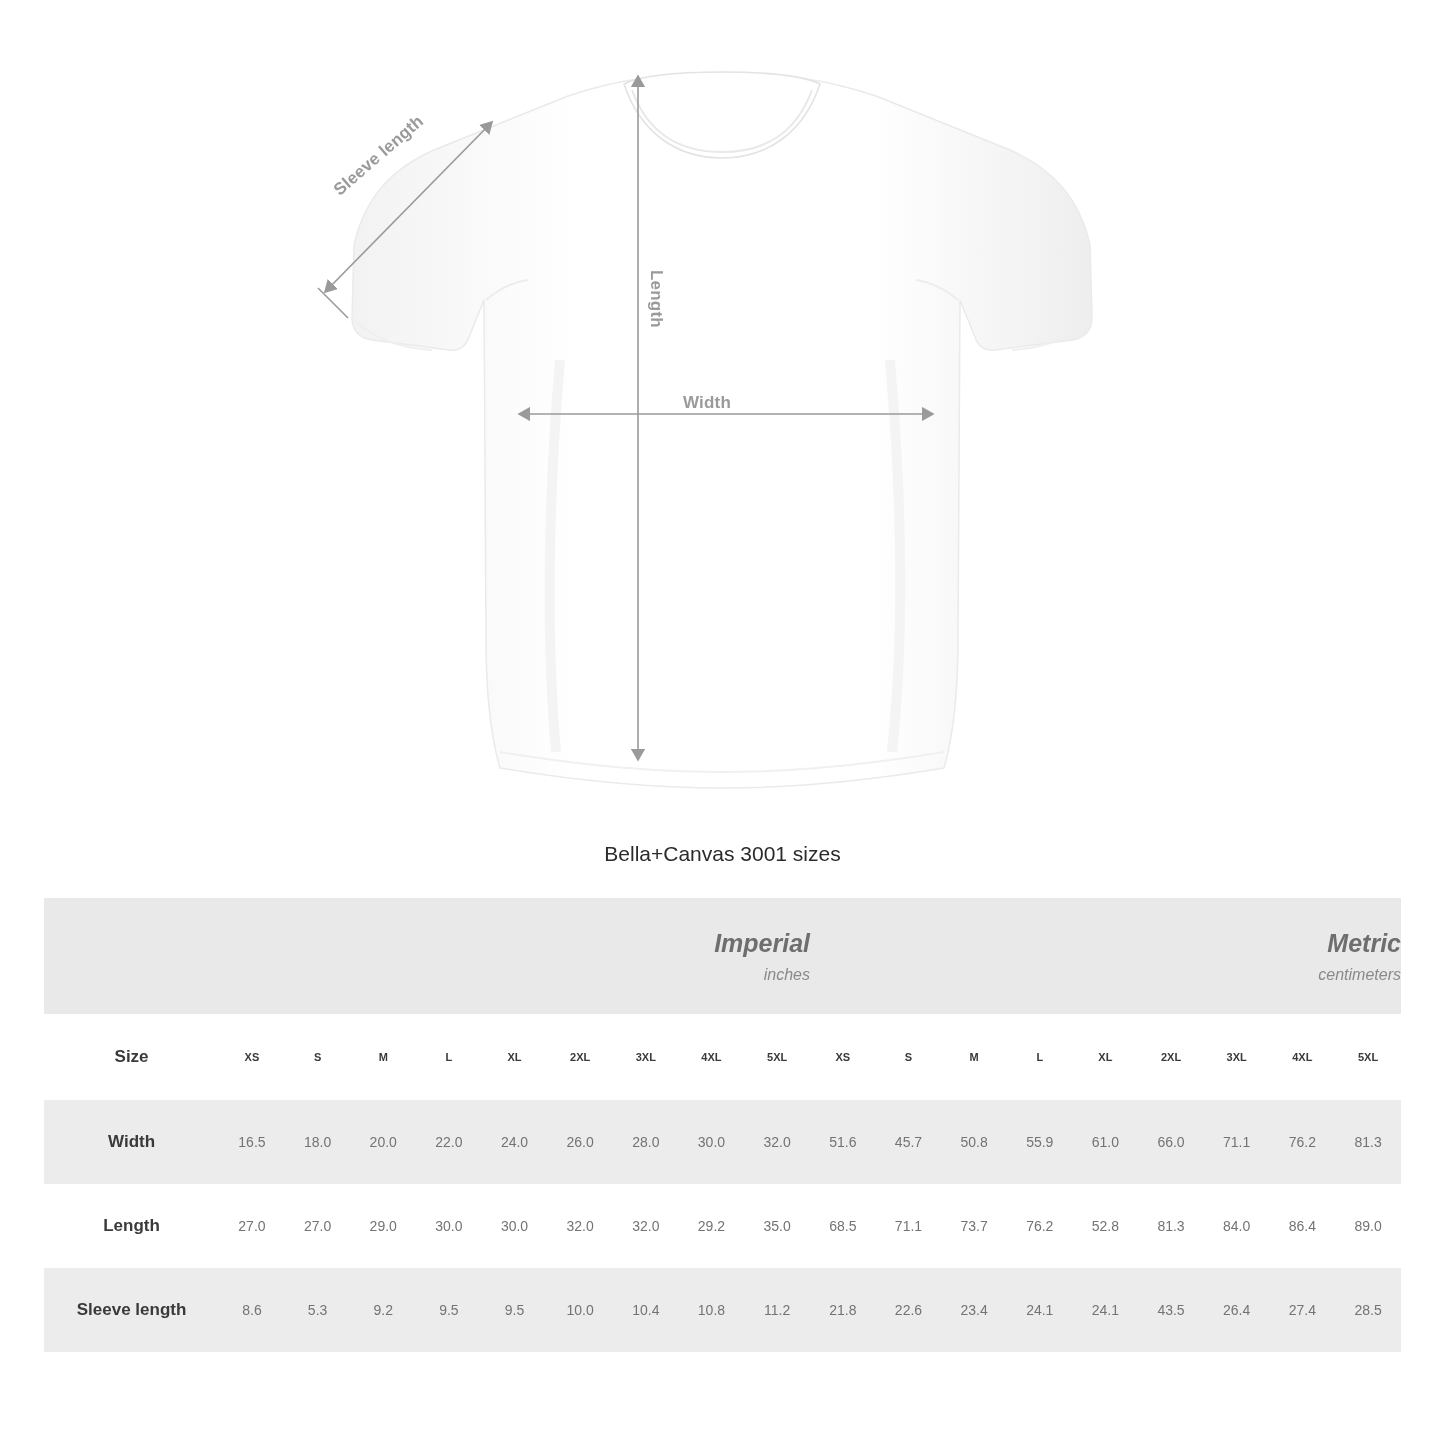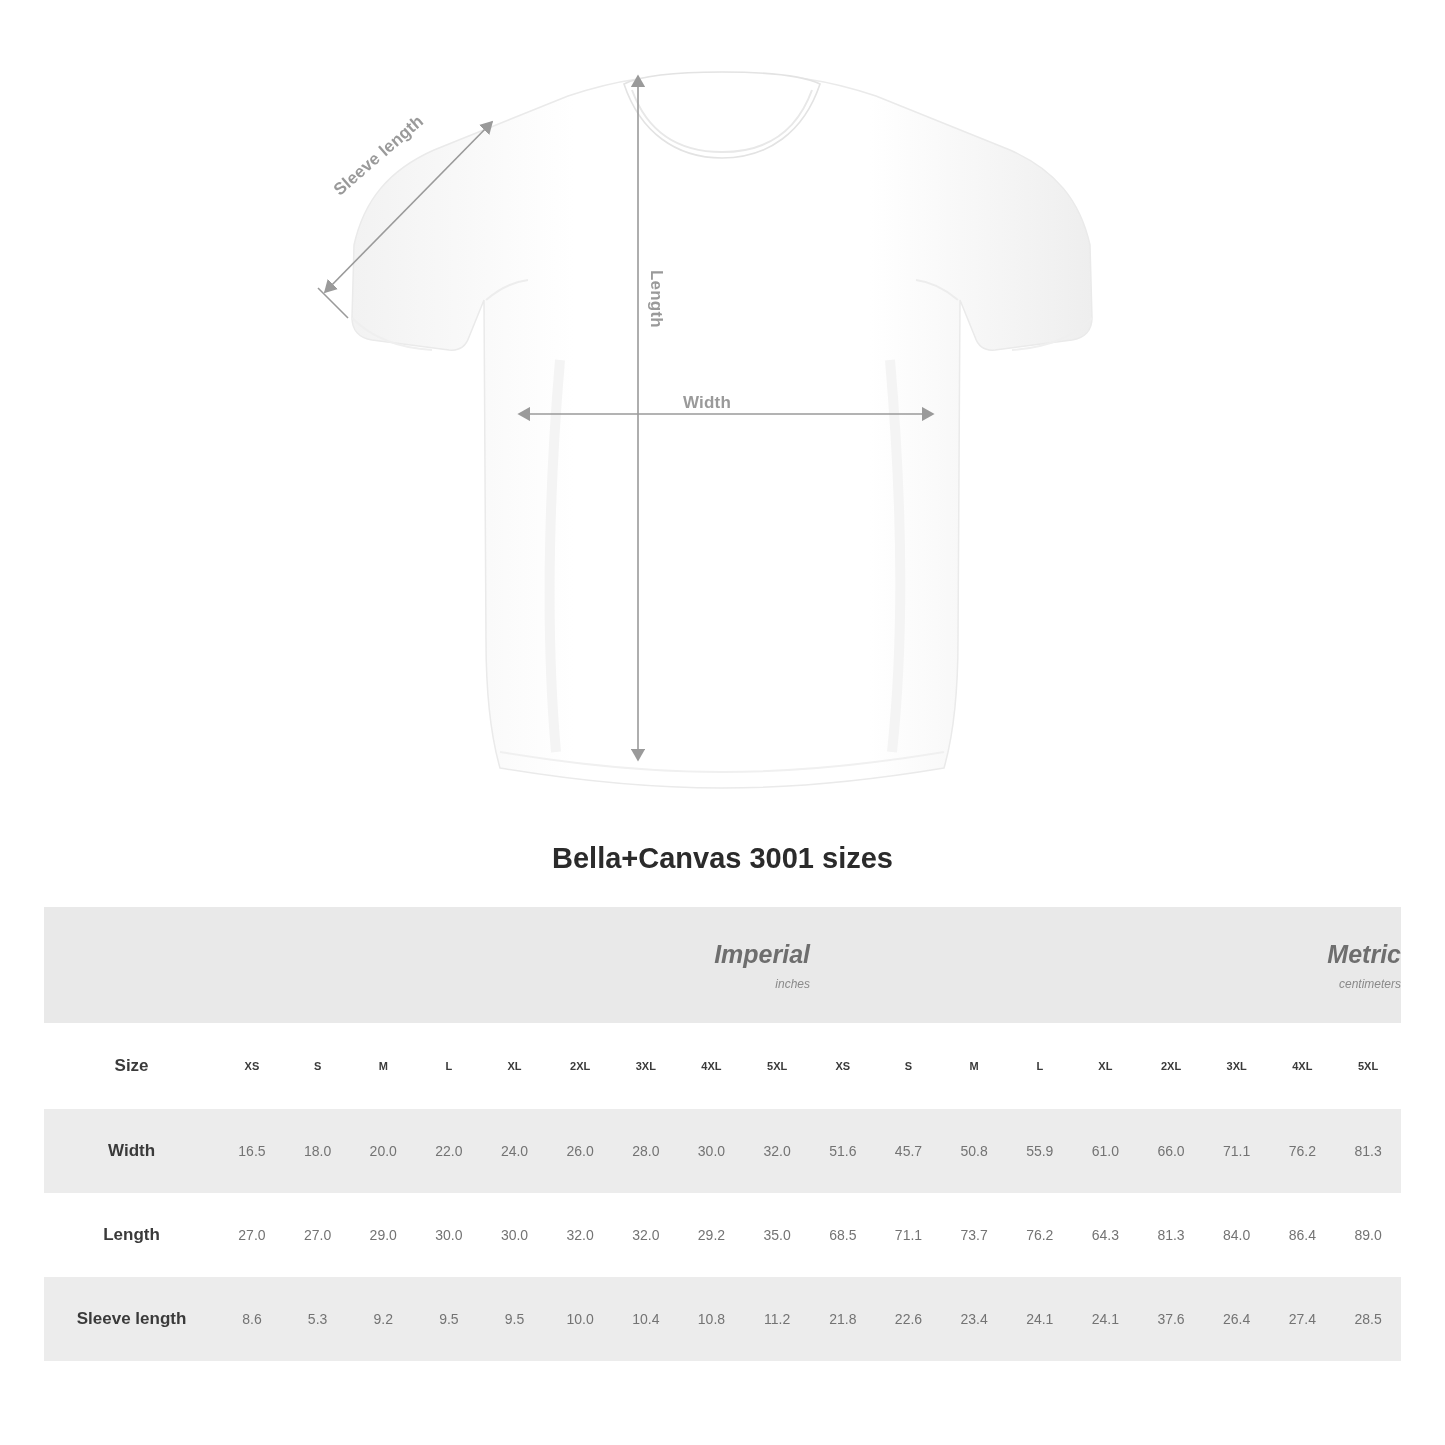--- a/index.html
+++ b/index.html
@@ -58,22 +58,22 @@
     background: #ffffff;
     padding: 0 8px;
   }
 
   
   .title-block {
     text-align: center;
     margin-top: 22px;
   }
   .chart-title {
-    font-size: 29px;
-    font-weight: bold;
+    font-size: 21px;
+    font-weight: normal;
     color: #2b2b2b;
     margin: 0;
   }
   .chart-note {
     font-size: 17px;
     font-style: italic;
     color: #7f7f7f;
     margin: 14px 0 0 0;
   }
 
@@ -97,21 +97,21 @@
     vertical-align: middle;
   }
   .unit-system {
     font-size: 25px;
     font-style: italic;
     font-weight: bold;
     color: #6e6e6e;
     line-height: 1.25;
   }
   .unit-sub {
-    font-size: 12px;
+    font-size: 16px;
     font-style: italic;
     color: #8a8a8a;
     margin-top: 6px;
   }
   .hdr-row td {
     height: 86px;
     text-align: center;
     vertical-align: middle;
     font-size: 11px;
     font-weight: bold;
@@ -317,21 +317,21 @@
           <td>30.0</td>
           <td>30.0</td>
           <td>32.0</td>
           <td>32.0</td>
           <td>29.2</td>
           <td>35.0</td>
           <td>68.5</td>
           <td>71.1</td>
           <td>73.7</td>
           <td>76.2</td>
-          <td>64.3</td>
+          <td>52.8</td>
           <td>81.3</td>
           <td>84.0</td>
           <td>86.4</td>
           <td>89.0</td>
         </tr>
 
         <tr class="data-row row-shade">
           <td class="rowlabel">Sleeve length</td>
           <td>8.6</td>
           <td>5.3</td>
@@ -340,21 +340,21 @@
           <td>9.5</td>
           <td>10.0</td>
           <td>10.4</td>
           <td>10.8</td>
           <td>11.2</td>
           <td>21.8</td>
           <td>22.6</td>
           <td>23.4</td>
           <td>24.1</td>
           <td>24.1</td>
-          <td>37.6</td>
+          <td>43.5</td>
           <td>26.4</td>
           <td>27.4</td>
           <td>28.5</td>
         </tr>
       </tbody>
     </table>
   </div>
 
 </div>
 

